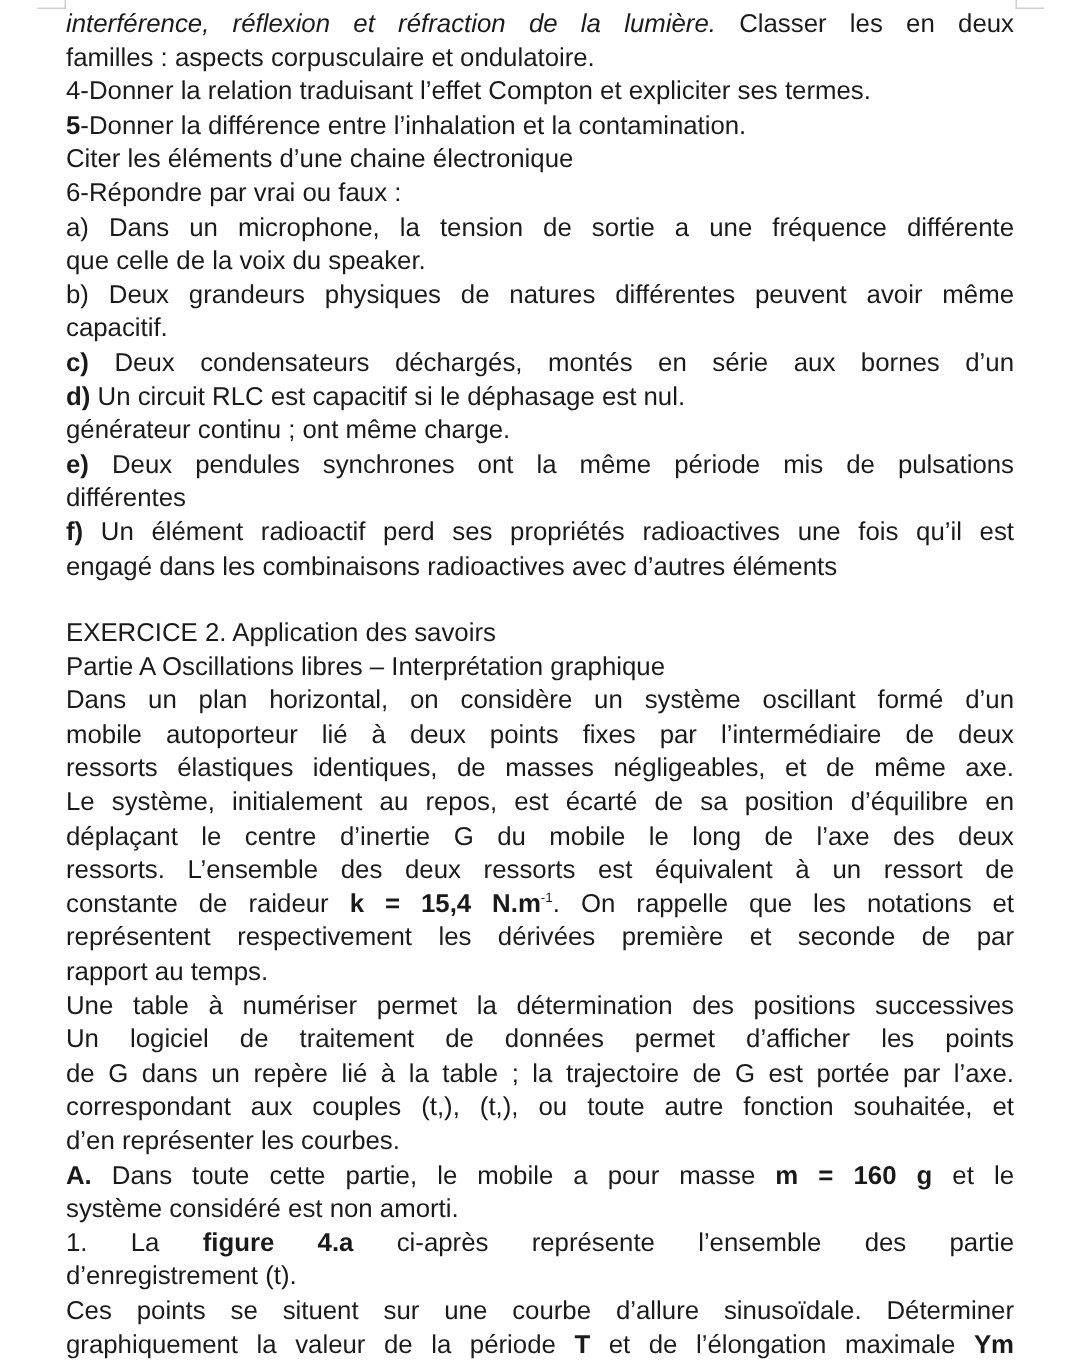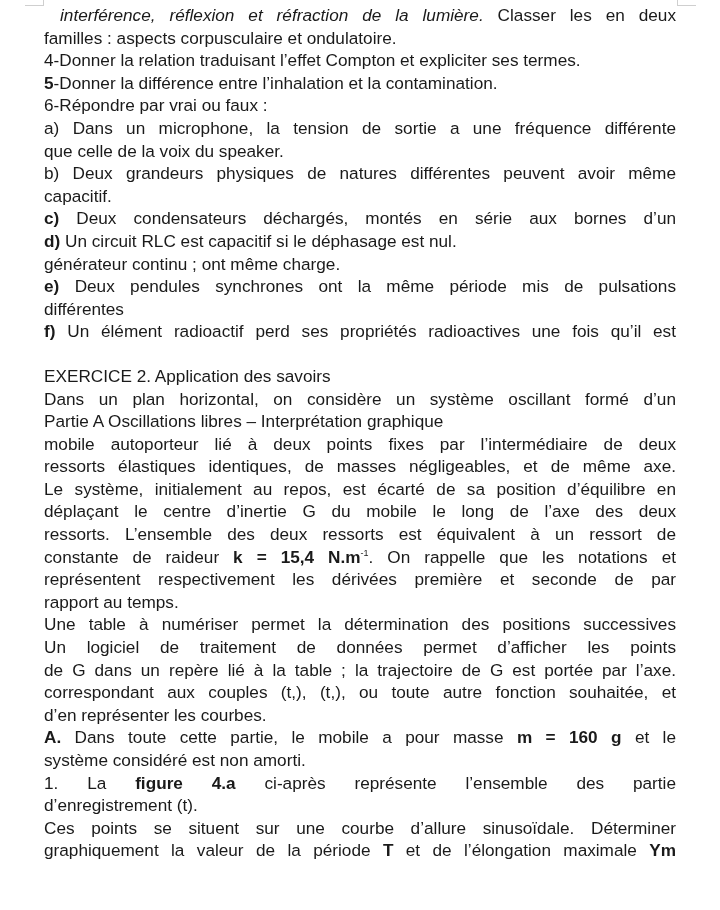--- a/index.html
+++ b/index.html
@@ -5,59 +5,61 @@
   html, body { margin: 0; padding: 0; background: #ffffff; }
   body { width: 720px; height: 910px; overflow: hidden; position: relative; }
   .page {
     position: absolute; left: 44px; top: 4px; width: 632px;
     font-family: "Liberation Sans", sans-serif;
     font-size: 17.2px; line-height: 22.6px; color: #1a1a1a;
     font-stretch: condensed;
   }
   .line { display: block; white-space: nowrap; }
   .just { text-align: justify; text-align-last: justify; white-space: normal; }
-  .it { font-style: italic; margin-left: 16px; }
+  .it { font-style: italic; }
   .b { font-weight: bold; }
   .u { }
   .gap { height: 22px; }
   sup { font-size: 9px; line-height: 0; vertical-align: 7px; }
   .crop-tl, .crop-tr { position: absolute; top: 0; width: 18px; height: 5px; border-bottom: 1px solid #cfcfcf; }
   .crop-tl { left: 25px; border-right: 1px solid #cfcfcf; }
   .crop-tr { left: 677px; border-left: 1px solid #cfcfcf; }
 </style>
 </head>
 <body>
 
 <div class="crop-tl"></div>
 <div class="crop-tr"></div>
 
 <div class="page">
   <span class="line just"><span class="it">interférence, réflexion et réfraction de la lumière.</span><span> Classer les en deux</span></span>
   <span class="line">familles : aspects corpusculaire et ondulatoire.</span>
   <span class="line">4-Donner la relation traduisant l’effet Compton et expliciter ses termes.</span>
   <span class="line"><span class="b">5</span><span>-Donner la différence entre l’inhalation et la contamination.</span></span>
+  <span class="line">Citer les éléments d’une chaine électronique</span>
 
   <span class="line">6-Répondre par vrai ou faux :</span>
   <span class="line just">a) Dans un microphone, la tension de sortie a une fréquence différente</span>
   <span class="line">que celle de la voix du speaker.</span>
   <span class="line just">b) Deux grandeurs physiques de natures différentes peuvent avoir même</span>
   <span class="line">capacitif.</span>
   <span class="line just"><span class="b">c)</span><span> Deux condensateurs déchargés, montés en série aux bornes d’un</span></span>
   <span class="line"><span class="b">d)</span><span> Un circuit RLC est capacitif si le déphasage est nul.</span></span>
   <span class="line">générateur continu ; ont même charge.</span>
   <span class="line just"><span class="b">e)</span><span> Deux pendules synchrones ont la même période mis de pulsations</span></span>
   <span class="line">différentes</span>
   <span class="line just"><span class="b">f)</span><span> Un élément radioactif perd ses propriétés radioactives une fois qu’il est</span></span>
+  <span class="line">engagé dans les combinaisons radioactives avec d’autres éléments</span>
 
   <div class="gap"></div>
 
   <span class="line"><span class="u">EXERCICE 2.</span><span> Application des savoirs</span></span>
+  <span class="line">Partie A Oscillations libres – Interprétation graphique</span>
+
   <span class="line just">Dans un plan horizontal, on considère un système oscillant formé d’un</span>
-
-  <span class="line">Partie A Oscillations libres – Interprétation graphique</span>
   <span class="line just">mobile autoporteur lié à deux points fixes par l’intermédiaire de deux</span>
   <span class="line just">ressorts élastiques identiques, de masses négligeables, et de même axe.</span>
   <span class="line just">Le système, initialement au repos, est écarté de sa position d’équilibre en</span>
   <span class="line just">déplaçant le centre d’inertie G du mobile le long de l’axe des deux</span>
   <span class="line just">ressorts. L’ensemble des deux ressorts est équivalent à un ressort de</span>
   <span class="line just"><span>constante de raideur </span><span class="b">k = 15,4 N.m</span><sup>-1</sup><span>. On rappelle que les notations et</span></span>
   <span class="line just">représentent respectivement les dérivées première et seconde de par</span>
   <span class="line">rapport au temps.</span>
 
   <span class="line just">Une table à numériser permet la détermination des positions successives</span>

